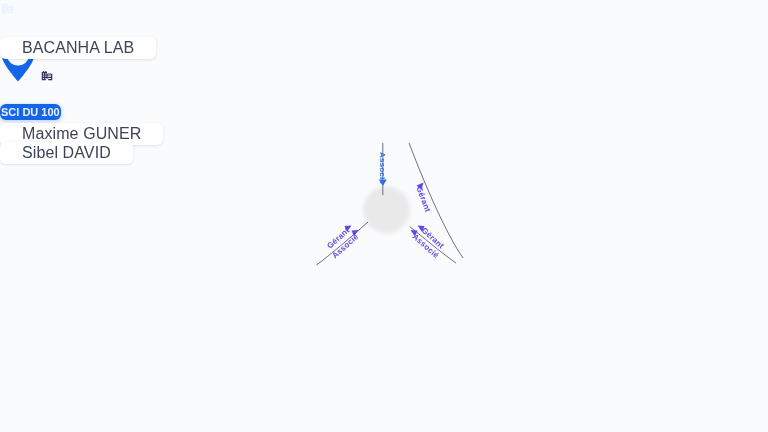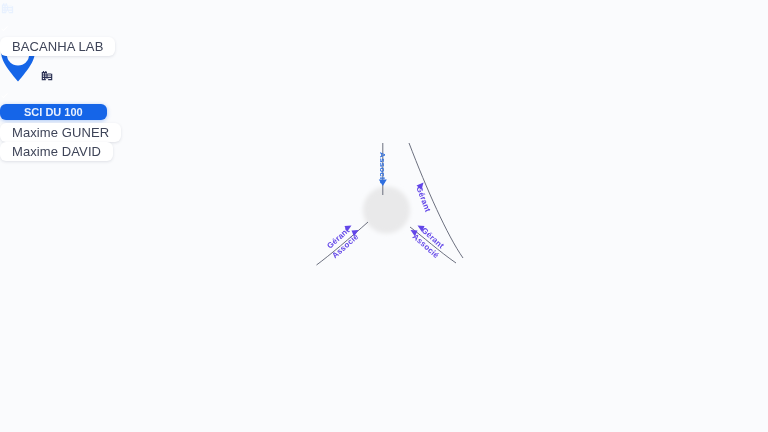--- a/index.html
+++ b/index.html
@@ -2,24 +2,24 @@
 <html><head>
 <meta charset="utf-8">
 <style>
   html,body{margin:0;padding:0;}
   body{width:768px;height:432px;background:#fafbfd;font-family:"Liberation Sans",sans-serif;overflow:hidden;}
   #stage{position:relative;width:768px;height:432px;background:#fafbfd;}
   svg.graph{position:absolute;left:0;top:0;width:768px;height:432px;overflow:visible;}
   .edge-path{fill:none;stroke:#5b6070;stroke-width:0.9;}
   .edge-label{font-size:8px;font-weight:600;letter-spacing:0.2px;}
   .node-label{position:absolute;background:#fff;border-radius:6px;color:#3e4458;
-     font-size:13px;font-weight:500;letter-spacing:0.1px;white-space:nowrap;
-     padding:2px 12px;box-shadow:0 1px 3px rgba(40,50,80,.13);}
+     font-size:16px;font-weight:500;letter-spacing:0.1px;white-space:nowrap;
+     padding:2px 22px;box-shadow:0 1px 3px rgba(40,50,80,.13);}
   .pin-label{position:absolute;background:#1565e8;border-radius:6px;color:#e8f0fe;
-     font-size:11px;font-weight:600;white-space:nowrap;padding:2px 24px;
+     font-size:11px;font-weight:600;white-space:nowrap;padding:2px 1px;
      box-shadow:0 1px 4px rgba(21,101,232,.35);}
 </style>
 </head>
 <body>
 
 <div id="stage">
 
   <svg class="graph" viewBox="0 0 768 432">
     <defs>
       <filter id="softshadow" x="-60%" y="-60%" width="220%" height="220%">
@@ -105,15 +105,15 @@
     <div class="stack-card c3"></div>
     <div class="stack-card c2"></div>
     <div class="stack-card c1">
       <div class="badge-circle purple">
         <svg viewBox="0 0 24 24" width="15" height="15">
           <path fill="#ffffff" d="M12 12c2.2 0 4-1.8 4-4s-1.8-4-4-4-4 1.8-4 4 1.8 4 4 4zm0 2c-2.7 0-8 1.3-8 4v2h16v-2c0-2.7-5.3-4-8-4z"></path>
         </svg>
       </div>
     </div>
   </div>
-  <div class="node-label lbl-maxime">Maxime DAVID</div>
+  <div class="node-label lbl-maxime">Sibel DAVID</div>
 
 </div>
 
 </body></html>

